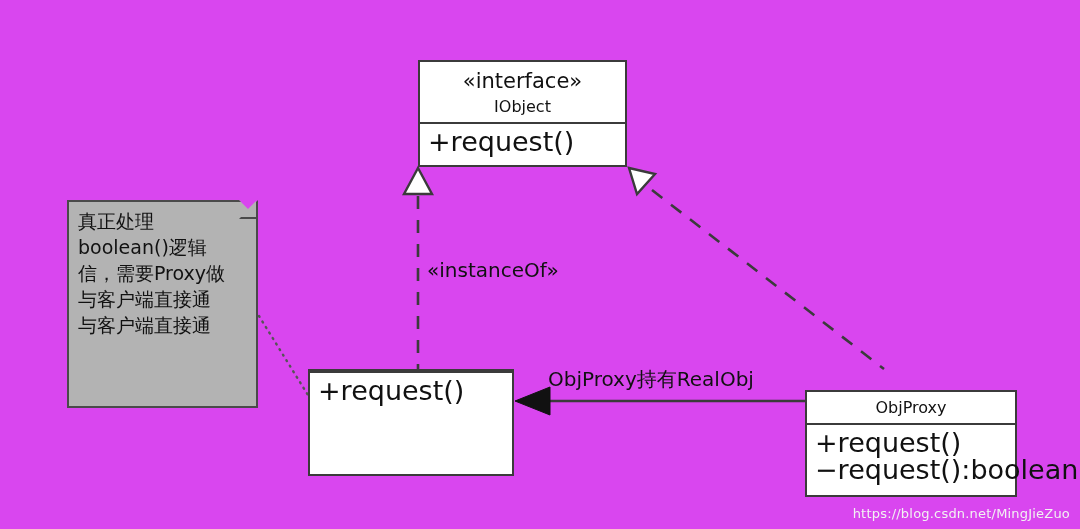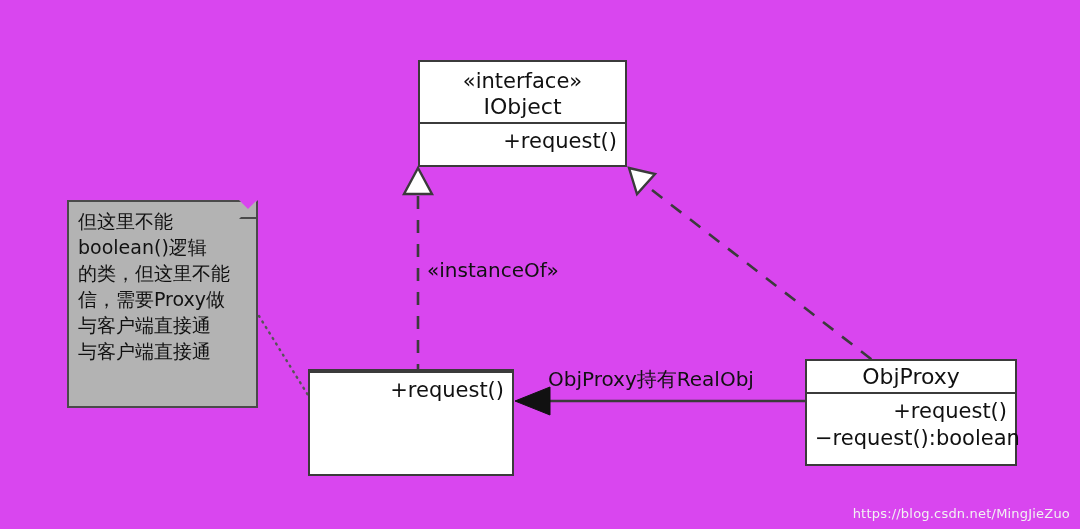--- a/index.html
+++ b/index.html
@@ -40,32 +40,31 @@
     line-height: 26px;
     padding-top: 6px;
     box-sizing: border-box;
   }
   .uml-head .stereotype {
     display: block;
     font-size: 21px;
   }
   .uml-head .cname {
     display: block;
-    font-size: 22px;
+    font-size: 16px;
   }
   .uml-divider {
     border-top: 2px solid #3b3b3b;
   }
   .uml-body {
     padding: 4px 8px 0 8px;
     color: #111111;
-    font-size: 21px;
+    font-size: 27px;
     line-height: 27px;
     box-sizing: border-box;
-    text-align: right;
   }
   .uml-body .member {
     display: block;
     white-space: nowrap;
   }
 
   
   .uml-note {
     position: absolute;
     background: #b3b3b3;
@@ -147,35 +146,34 @@
     </div>
   </div>
 
   <div class="uml-class" style="left:308px; top:369px; width:206px; height:107px;">
     <div class="uml-divider"></div>
     <div class="uml-body">
       <span class="member">+request()</span>
     </div>
   </div>
 
-  <div class="uml-class" style="left:805px; top:359px; width:212px; height:107px;">
+  <div class="uml-class" style="left:805px; top:390px; width:212px; height:107px;">
     <div class="uml-head" style="height:31px; padding-top:3px;">
       <span class="cname">ObjProxy</span>
     </div>
     <div class="uml-divider"></div>
     <div class="uml-body">
       <span class="member">+request()</span>
       <span class="member">−request():boolean</span>
     </div>
   </div>
 
   <div class="uml-note" style="left:67px; top:200px; width:191px; height:208px;">
-    <span class="nline">但这里不能</span>
+    <span class="nline">真正处理</span>
     <span class="nline">boolean()逻辑</span>
-    <span class="nline">的类，但这里不能</span>
     <span class="nline">信，需要Proxy做</span>
     <span class="nline">与客户端直接通</span>
     <span class="nline">与客户端直接通</span>
   </div>
   <div class="note-fold" style="left:239px; top:200px;"></div>
   <div class="note-fold-inner" style="left:240px; top:201px;"></div>
 
   <div class="edge-label" style="left:427px; top:258px;">«instanceOf»</div>
 
   <div class="edge-label" style="left:548px; top:367px;">ObjProxy持有RealObj</div>

